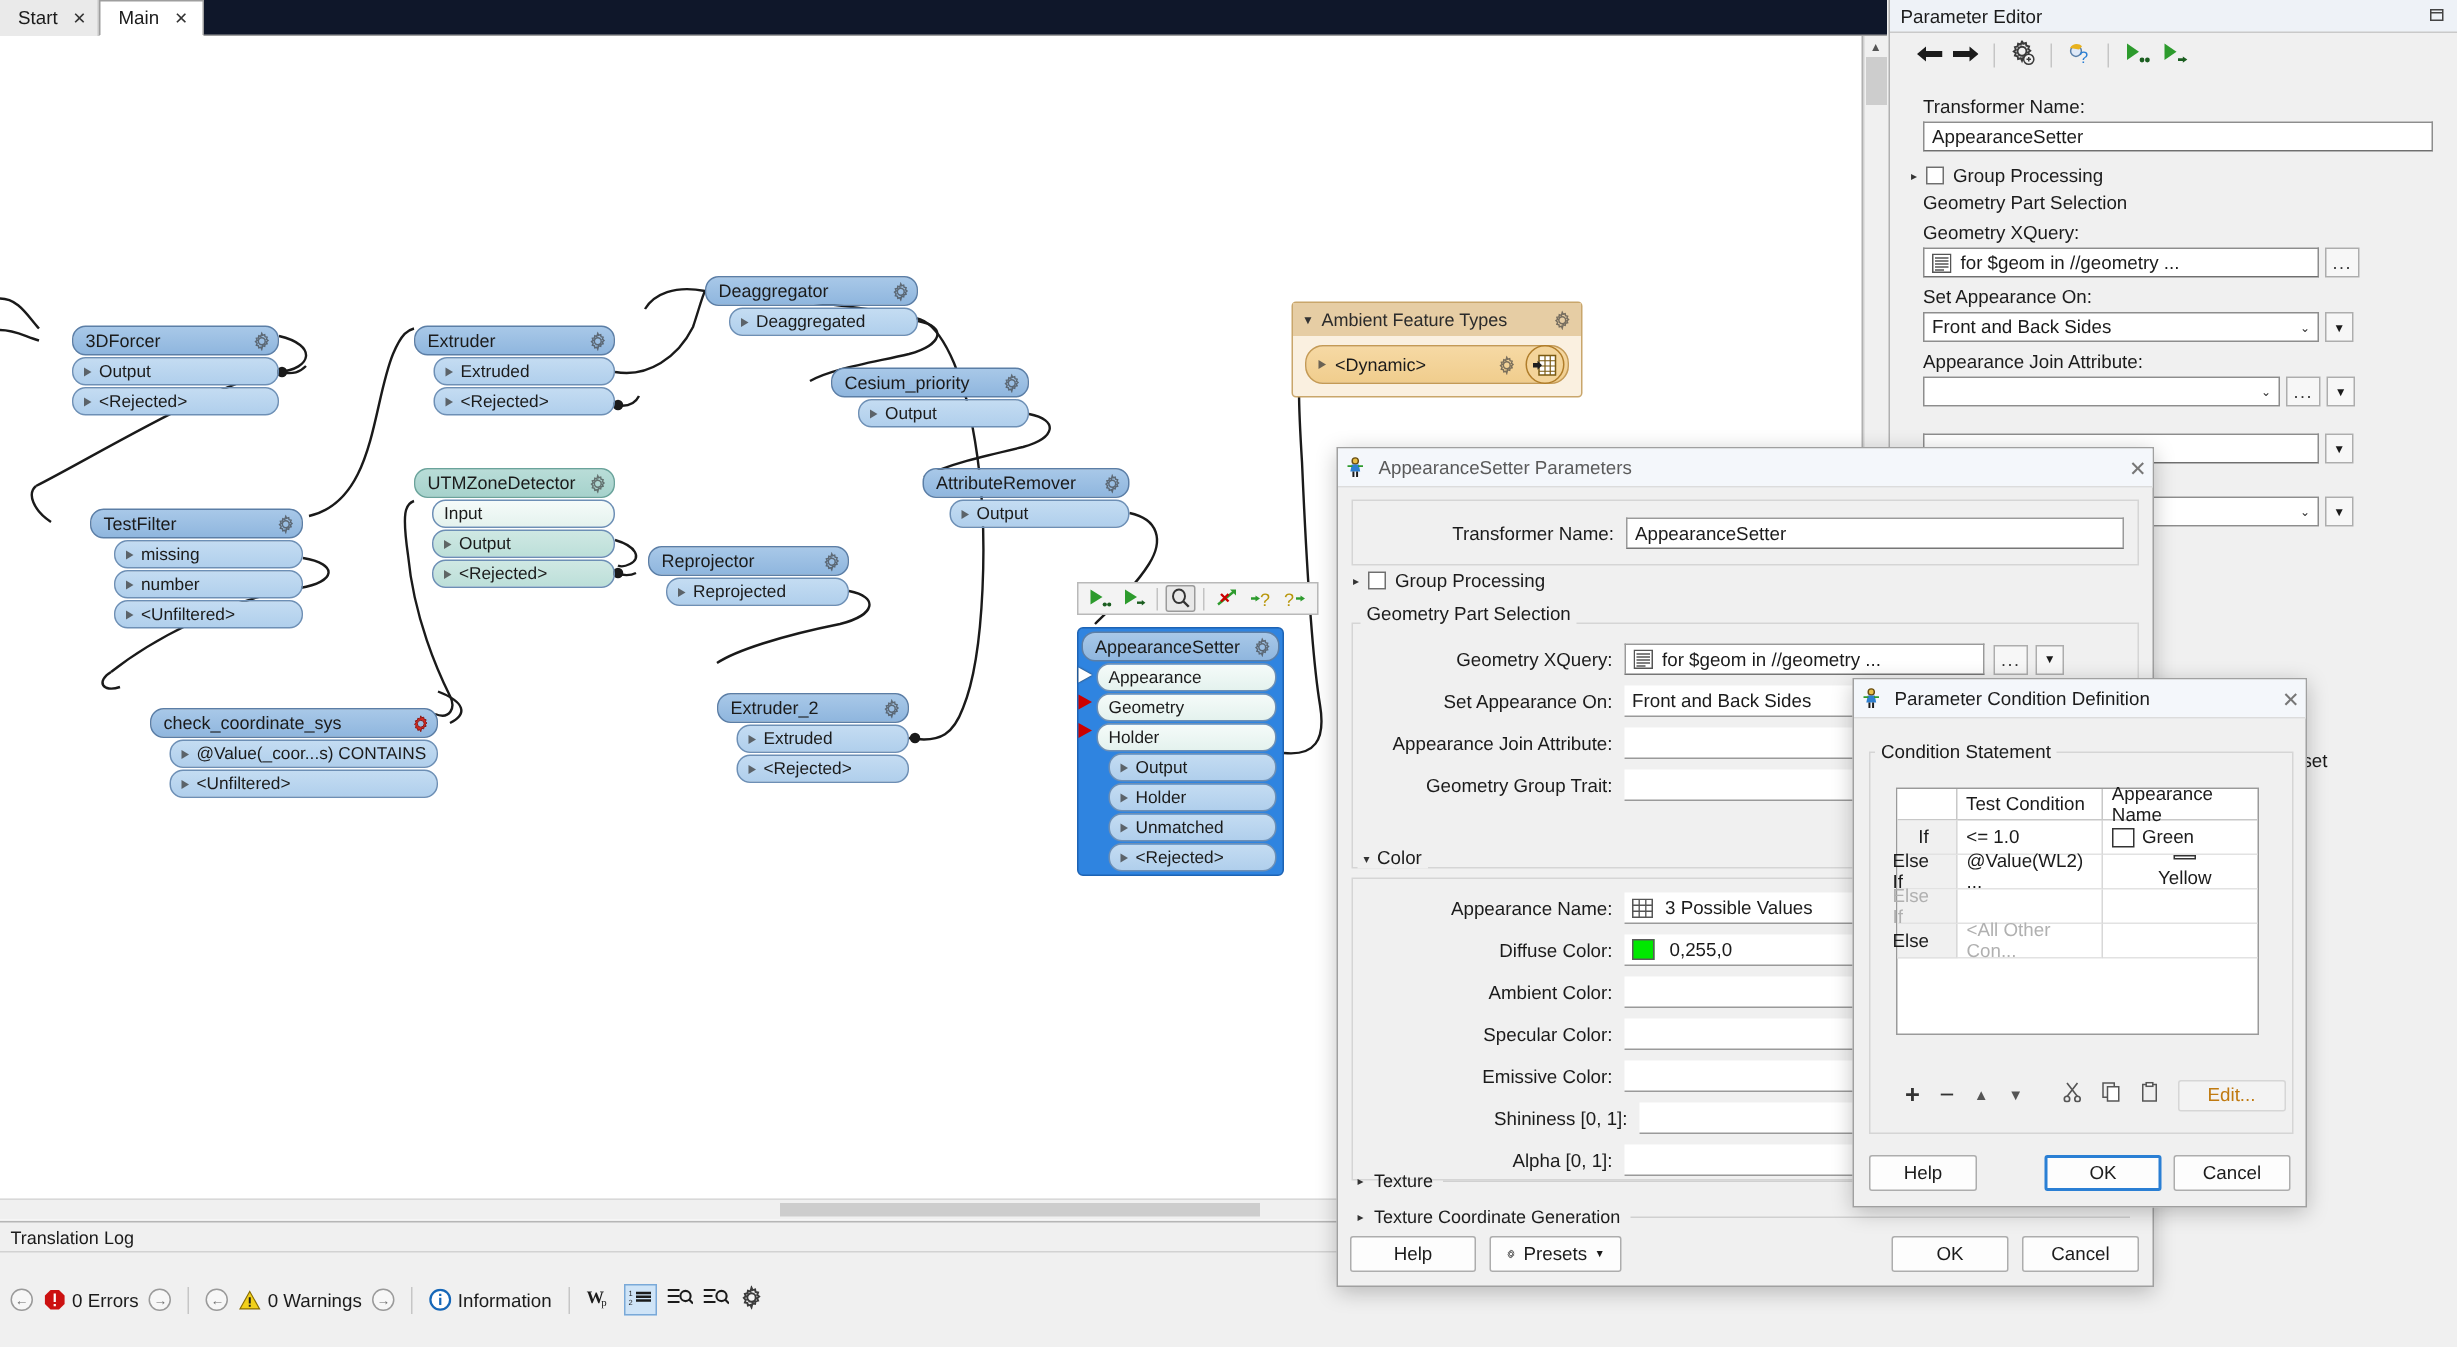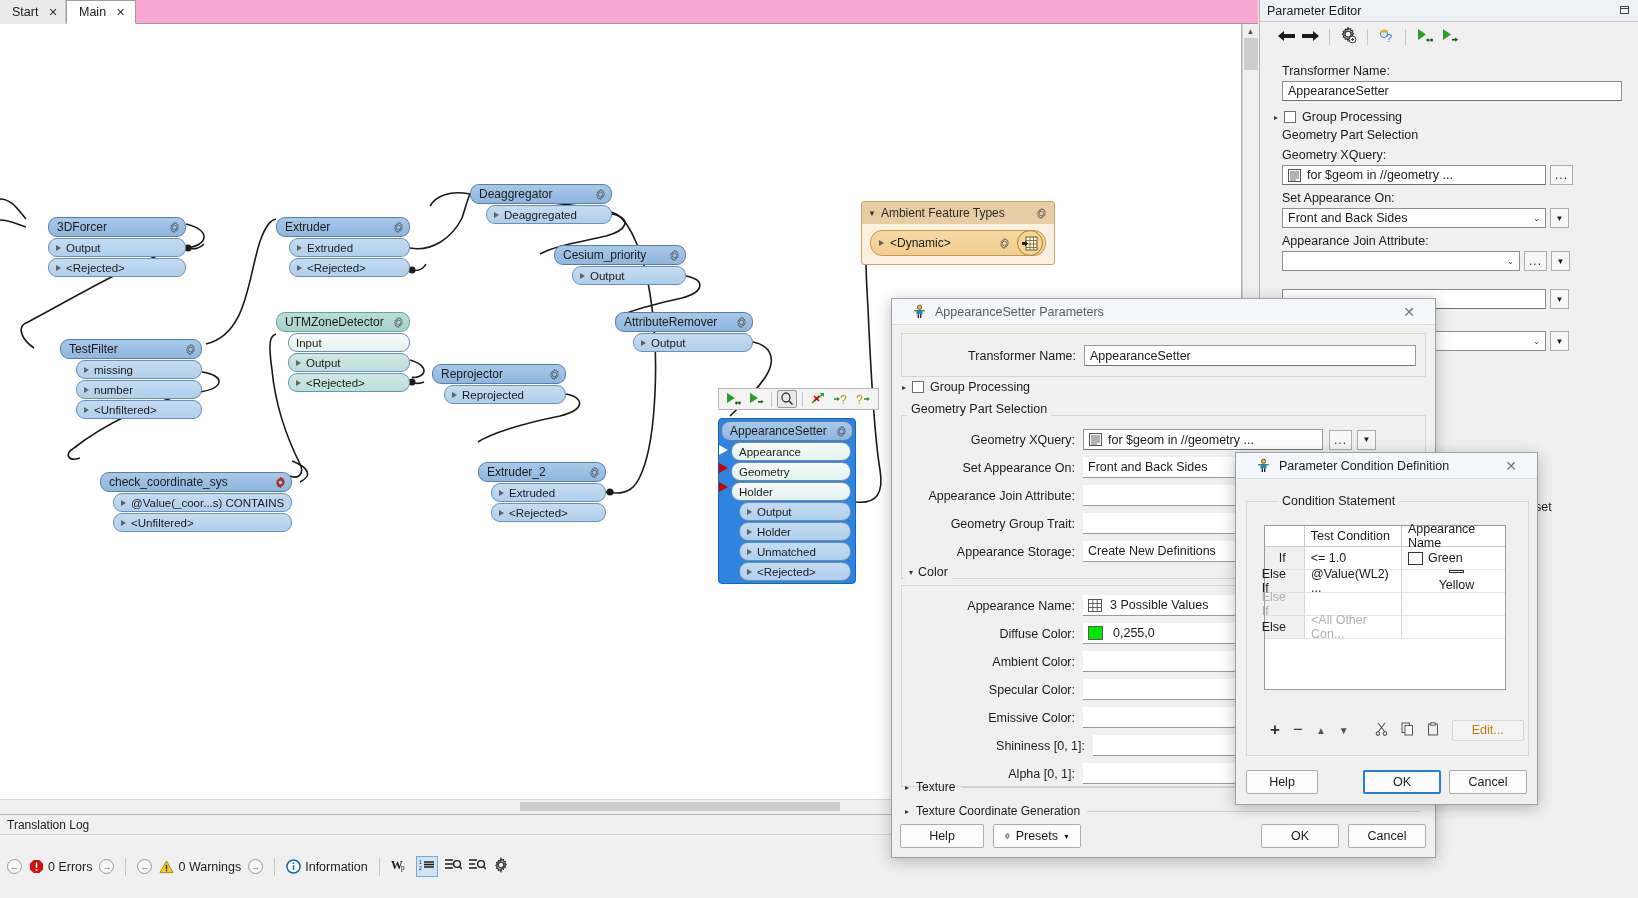--- a/index.html
+++ b/index.html
@@ -9,21 +9,21 @@
     overflow: hidden;
     font-family: "Liberation Sans", sans-serif;
     font-size: 12px;
     color: #1b1b1b;
     background: #f0f0f0;
   }
   #root { position: relative; width: 1638px; height: 898px; }
 
   
   .tabbar { position:absolute; left:0; top:0; width:1258px; height:24px;
-            background:#f9a8d4; border-bottom:1px solid #9e9e9e; }
+            background:#0f172a; border-bottom:1px solid #9e9e9e; }
   .tab { position:absolute; top:0; height:24px; display:flex; align-items:center;
          padding:0 8px 0 12px; font-size:12.5px; gap:10px; }
   .tab.inactive { background:#eaeaea; border-right:1px solid #c8c8c8; }
   .tab.active { background:#ffffff; border-left:1px solid #9e9e9e;
                 border-right:1px solid #9e9e9e; border-top:1px solid #9e9e9e;
                 border-bottom:1px solid #ffffff; }
   .tab .x { font-size:11px; color:#333; cursor:pointer; }
 
   
   .canvas { position:absolute; left:0; top:24px; width:1242px; height:789px;
@@ -116,21 +116,21 @@
                display:flex; align-items:center; gap:7px; padding-left:7px; }
   .statusbar .sep { width:1px;height:18px;background:#c6c6c6;margin:0 4px; }
   .st-item { display:flex; align-items:center; gap:4px; font-size:12.5px; }
   .circ { width:15px;height:15px;border-radius:50%;border:1px solid #9a9a9a;
           display:flex;align-items:center;justify-content:center;
           font-size:9px; color:#6d6d6d; background:#f7f7f7; }
 
   
   .dlg { position:absolute; background:#f0f0f0; border:1px solid #a0a0a0;
          box-shadow:0 3px 14px rgba(0,0,0,.25); }
-  .dlg-title { display:flex; align-items:center; gap:8px; height:26px; padding:0 20px;
+  .dlg-title { display:flex; align-items:center; gap:8px; height:26px; padding:0 4px;
                background:#f4f7fb; border-bottom:1px solid #dcdcdc; font-size:12.5px;
                color:#5a5a5a; }
   .dlg-title .close { margin-left:auto; font-size:14px; color:#777; cursor:pointer; }
   .fme-ico { width:15px; height:15px; }
 
   .row { display:flex; align-items:center; margin-bottom:7px; }
   .row .lab { text-align:right; font-size:12.5px; padding-right:8px; }
   .inp { height:21px; background:#fff; border:1px solid #9a9a9a;
          border-bottom:1px solid #767676; padding:0 5px; font-size:12.5px;
          display:flex; align-items:center; gap:6px; }
@@ -750,26 +750,20 @@
         </div>
       </div>
 
       <div class="row">
         <div class="lab" style="width:182px;">Geometry Group Trait:</div>
         <div class="inp flat" style="width:332px;">
           <span></span>
         </div>
       </div>
 
-      <div class="row">
-        <div class="lab" style="width:182px;">Appearance Storage:</div>
-        <div class="inp flat" style="width:332px;">
-          <span>Create New Definitions</span>
-        </div>
-      </div>
     </div>
 
     <div class="groupbox" style="position:absolute;left:9px;top:286px;width:525px;height:202px;"></div>
     <div class="legend" style="left:13px;top:266px;display:flex;align-items:center;gap:5px;">
       <span class="caret">▾</span>
       <span>Color</span>
     </div>
 
     <div style="position:absolute;left:9px;top:296px;width:525px;">
       <div class="row">
@@ -860,21 +854,21 @@
         <circle cx="8" cy="3.5" r="2.2" fill="#e8c049" stroke="#6a4f12"></circle>
         <path fill="#2d7fd0" d="M5.5 6h5l1 5h-7z"></path>
         <path fill="#1b1b1b" d="M6 11h1.4v4H6zM8.6 11H10v4H8.6z"></path>
         <path fill="#2d9b2d" d="M2.5 6.5h3.5v1.4H2.5zM10 6.5h3.5v1.4H10z"></path>
       </svg>
       <span style="color:#1b1b1b;">Parameter Condition Definition</span>
       <span class="close">✕</span>
     </div>
 
     <div class="groupbox" style="position:absolute;left:10px;top:48px;width:283px;height:255px;"></div>
-    <div class="legend" style="left:14px;top:41px;margin-left:28px;">Condition Statement</div>
+    <div class="legend" style="left:14px;top:41px;">Condition Statement</div>
 
     <div class="cond-table" style="position:absolute;left:28px;top:72px;width:242px;height:165px;">
       <div class="cond-hdr">
         <div style="width:40px;background:#fff;border-right:1px solid #c8c8c8;"></div>
         <div style="width:98px;">Test Condition</div>
         <div style="width:104px;border-right:none;">Appearance Name</div>
       </div>
       <div class="cond-row">
         <div class="c0" style="width:40px;">If</div>
         <div style="width:98px;">&lt;= 1.0</div>

